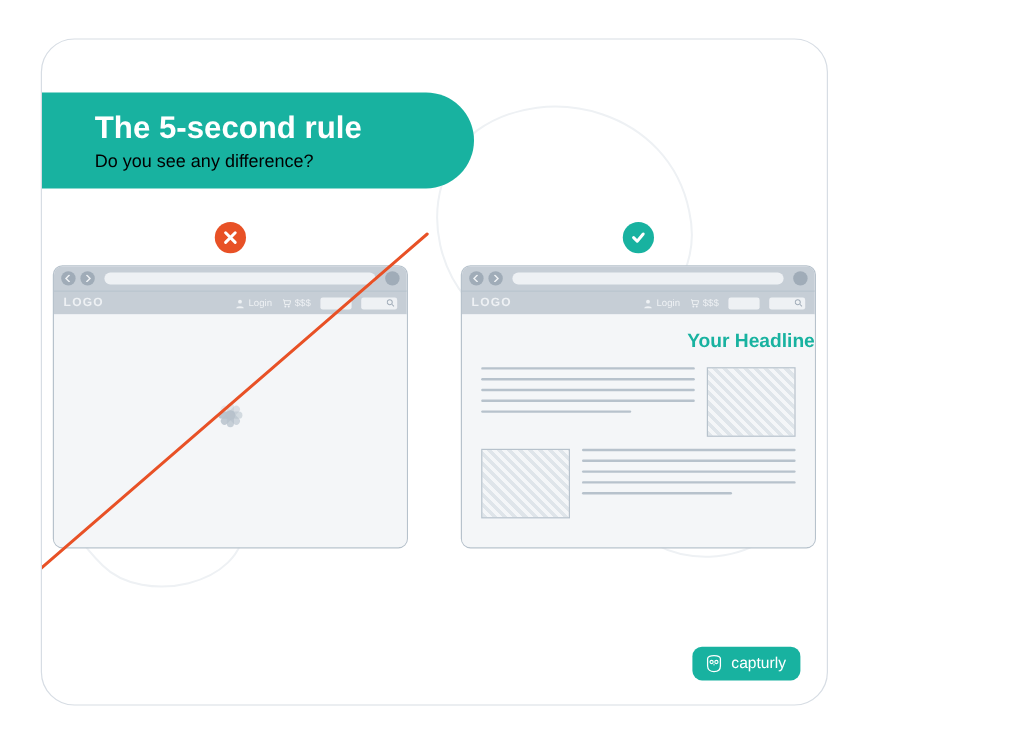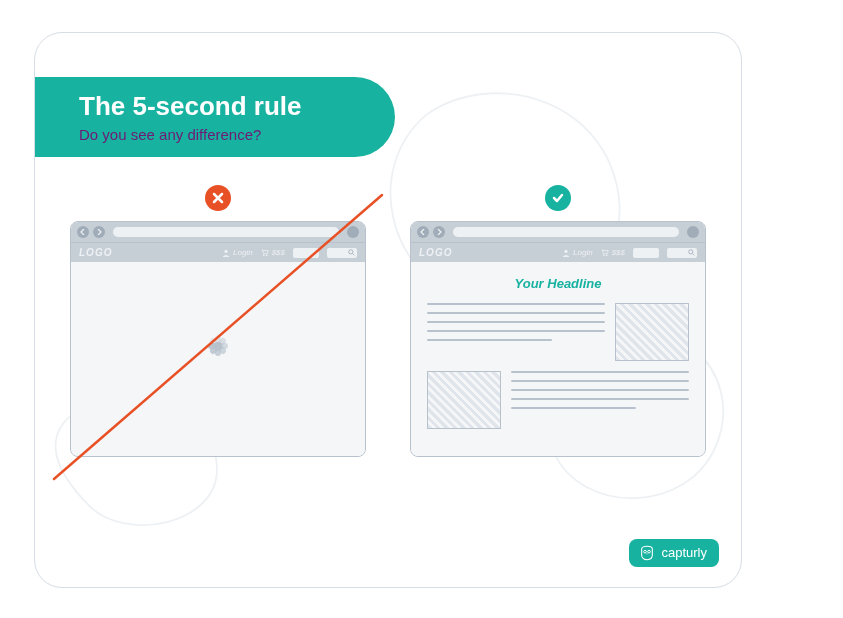--- a/index.html
+++ b/index.html
@@ -7,21 +7,21 @@
     font-family: -apple-system, BlinkMacSystemFont, "Segoe UI", Arial, sans-serif;
     background: #fff;
     width: 843px;
     height: 618px;
     position: relative;
   }
   .card {
     position: absolute;
     left: 34px;
     top: 32px;
-    width: 708px;
+    width: 656px;
     height: 556px;
     background: #fff;
     border: 1px solid #d7dde4;
     border-radius: 28px;
     overflow: hidden;
   }
   .header-pill {
     position: absolute;
     left: 0;
     top: 44px;
@@ -32,36 +32,35 @@
     border-bottom-right-radius: 42px;
     width: 360px;
   }
   .header-title {
     font-size: 26px;
     font-weight: 600;
     margin-bottom: 4px;
   }
   .header-sub {
     font-size: 15px;
-    color: #701a75;
+    color: #000000;
   }
   .bg-shapes {
     position: absolute;
     inset: 0;
     pointer-events: none;
   }
   .browsers {
     position: absolute;
     top: 188px;
     left: 0;
     right: 0;
     display: flex;
     justify-content: center;
     gap: 44px;
-    font-style: italic;
   }
   .browser-wrap {
     position: relative;
     width: 296px;
   }
   .badge {
     position: absolute;
     top: -36px;
     left: 50%;
     transform: translateX(-50%);
@@ -157,24 +156,24 @@
   }
   .strike {
     position: absolute;
     left: -20px; right: -20px;
     top: 50%;
     height: 2px;
     pointer-events: none;
   }
   
   .headline {
-    text-align: center;
+    text-align: right;
     color: #18b2a0;
     font-weight: 600;
-    font-size: 13px;
+    font-size: 16px;
     margin: 14px 0 12px;
   }
   .content-row {
     display: flex;
     gap: 10px;
     padding: 0 16px 10px;
   }
   .lines {
     flex: 1;
     display: flex; flex-direction: column; gap: 7px;

